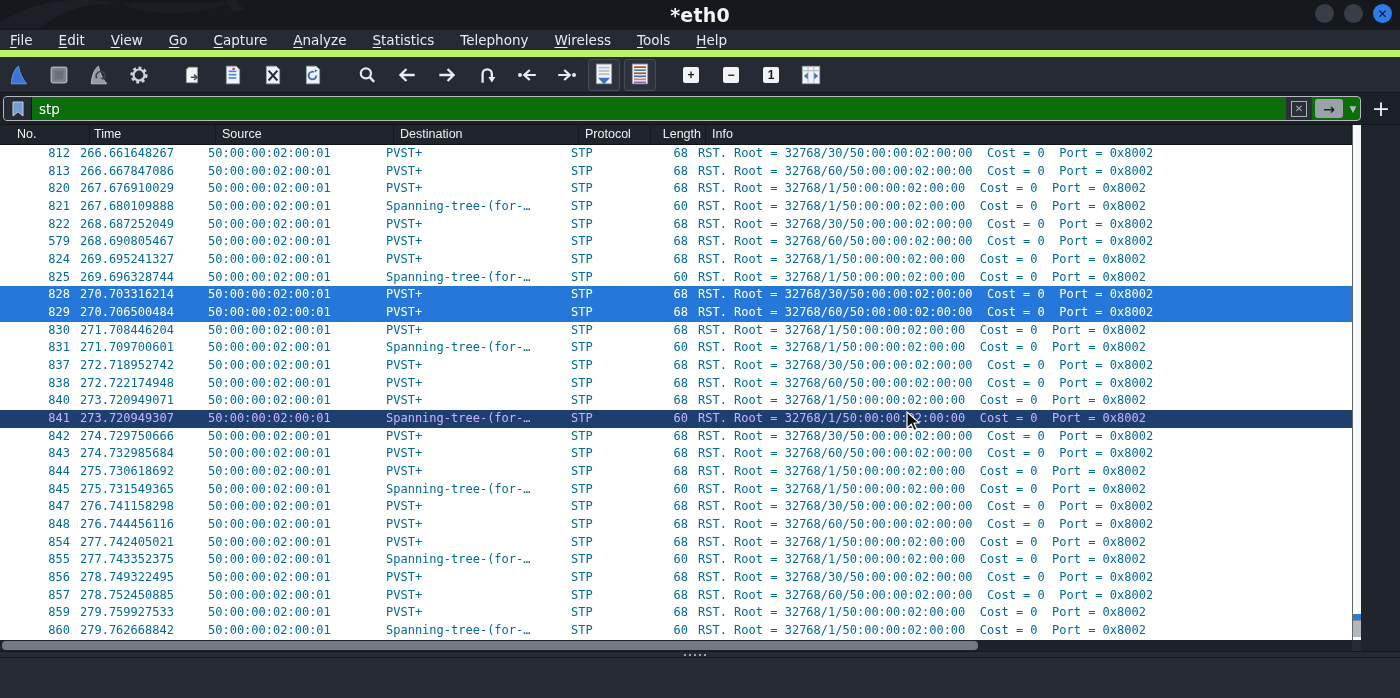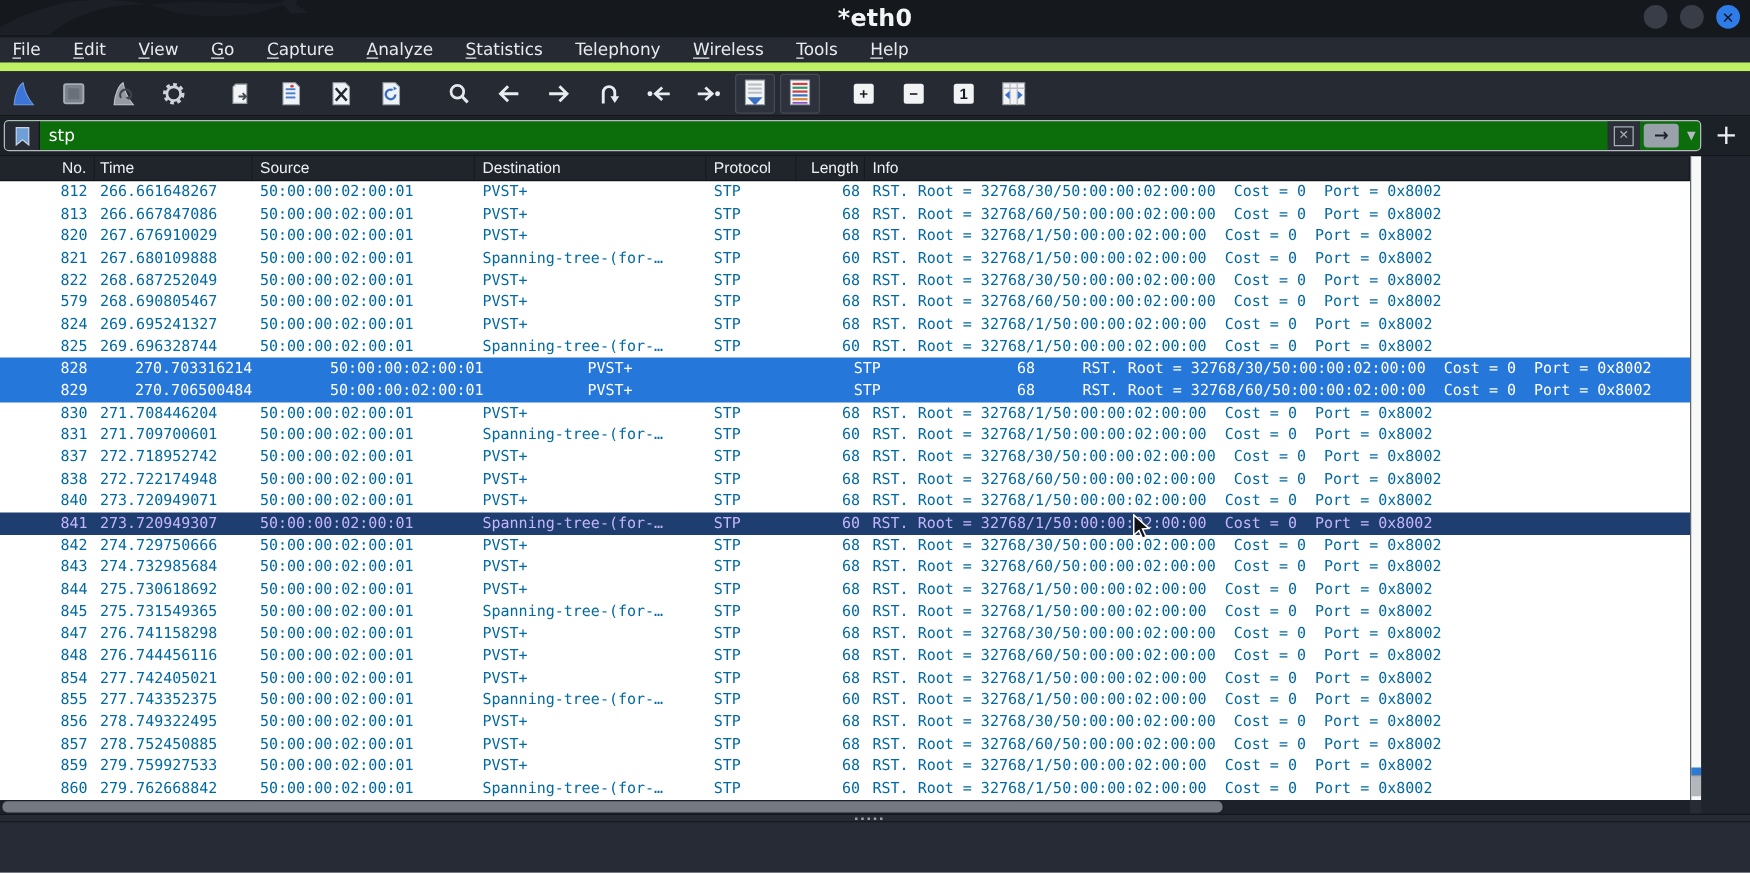--- a/index.html
+++ b/index.html
@@ -58,31 +58,31 @@
   
   #pl-header{position:absolute;left:0;top:125px;width:1352px;height:20px;background:#20252c;
     display:flex;color:#eef0f3;font-family:"Liberation Sans",sans-serif;font-size:12.5px;
     box-sizing:border-box;border-bottom:1px solid #101318;}
   #pl-header .hc{line-height:19px;box-sizing:border-box;border-right:1px solid #171b21;
     overflow:hidden;white-space:nowrap;}
   #pl-body{position:absolute;left:0;top:145px;width:1352px;height:495px;background:#ffffff;
     overflow:hidden;}
   .pl-row{display:flex;height:17.68px;font-family:"DejaVu Sans Mono","Liberation Mono",monospace;
     font-size:12px;line-height:17.8px;color:#0369a1;white-space:pre;}
-  .pl-row.selected{background:#2677da;color:#ffffff;gap:28px;}
+  .pl-row.selected{background:#2677da;color:#ffffff;}
   .pl-row.current{background:#1e3e70;color:#c4b5fd;}
   .cell{overflow:hidden;box-sizing:border-box;flex:0 0 auto;}
   .c-no{width:76px;text-align:right;padding-right:6px;}
   .c-time{width:126px;padding-left:4px;}
   .c-src{width:178px;padding-left:6px;}
   .c-dst{width:185px;padding-left:6px;}
   .c-proto{width:72px;padding-left:6px;}
   .c-len{width:55px;text-align:right;padding-right:4px;}
   .c-info{flex:1 1 auto;padding-left:6px;}
-  .hc.c-no{text-align:right;padding-left:3px;}
+  .hc.c-no{text-align:left;padding-left:3px;margin-left:14px;}
   .hc.c-len{text-align:right;padding-left:4px;}
   
   #minimap{position:absolute;left:1352px;top:125px;width:9px;height:515px;background:#f7f8f8;
     border-left:1px solid #60646b;box-sizing:border-box;}
   #minimap-mark{position:absolute;left:1353px;top:614px;width:8px;height:6px;background:#2d7ad4;}
   #minimap-thumb{position:absolute;left:1353px;top:620px;width:8px;height:17px;background:#b3b6ba;
     border-top:1px solid #8b8f94;box-sizing:border-box;}
   #gutter{position:absolute;left:1361px;top:125px;width:39px;height:526px;background:#20242c;}
   
   #hscroll{position:absolute;left:0;top:640px;width:1352px;height:11px;background:#1d212a;}

